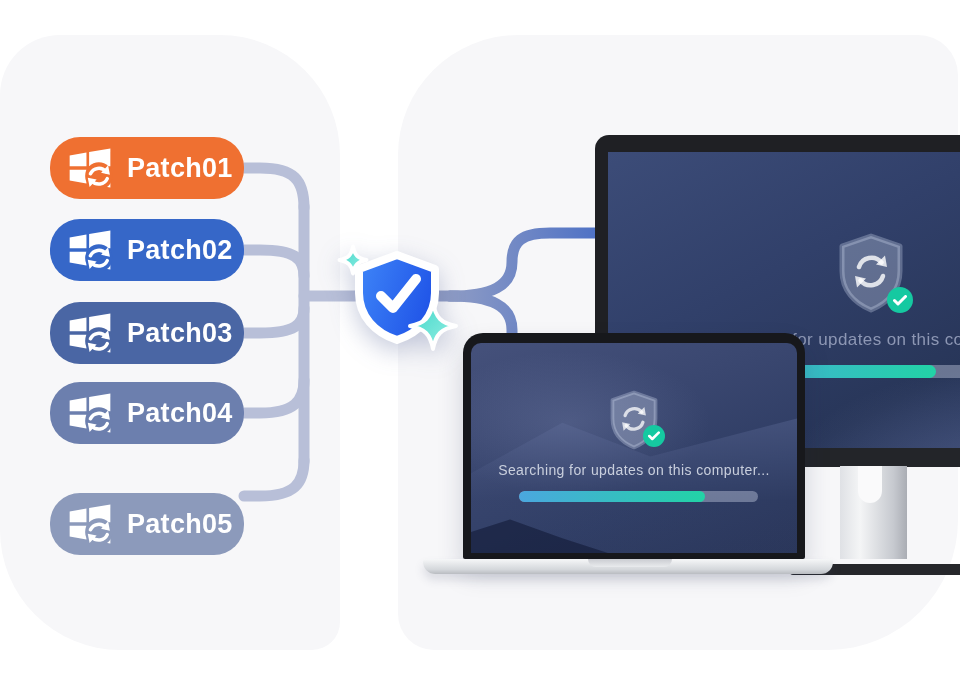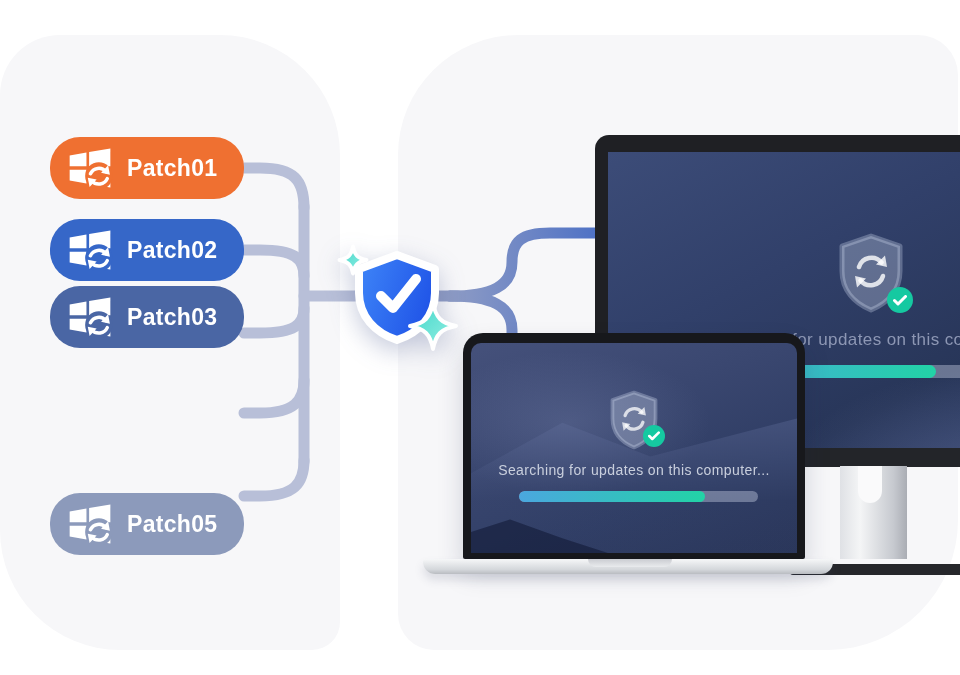--- a/index.html
+++ b/index.html
@@ -12,21 +12,21 @@
   .panel-left{left:0;top:35px;width:340px;height:615px;border-radius:60px 120px 28px 120px;}
   .panel-right{left:398px;top:35px;width:560px;height:615px;border-radius:120px 40px 130px 36px;}
 
   
   .connectors{position:absolute;left:0;top:0;pointer-events:none;}
 
   
   .pill{position:absolute;left:50px;width:194px;height:62px;border-radius:30px;
         background:var(--pill,#888);display:flex;align-items:center;padding-left:17px;gap:14px;}
   .pill .win-icon{width:46px;height:42px;flex:0 0 auto;}
-  .pill .pill-label{color:#fff;font-size:23px;font-weight:bold;letter-spacing:.3px;}
+  .pill .pill-label{color:#fff;font-size:27px;font-weight:bold;letter-spacing:.3px;}
 
   
   .shield-wrap{position:absolute;left:325px;top:230px;
                filter:drop-shadow(0 8px 12px rgba(50,70,130,.28));}
 
   
   .monitor-frame{position:absolute;left:595px;top:135px;width:430px;height:332px;
                  background:#1f2024;border-radius:14px 14px 0 0;}
   .monitor-screen{position:absolute;left:13px;top:17px;width:412px;height:296px;overflow:hidden;
      background:
@@ -137,39 +137,57 @@
       <g stroke="#fff" stroke-width="4" fill="none" stroke-linecap="round">
         <path d="M26.5 29.5 A10.5 10.5 0 0 1 44 27"></path>
         <path d="M45.5 35 A10.5 10.5 0 0 1 28 37.5"></path>
       </g>
       <polygon points="46.5,20 48.5,30.5 38.5,28.5" fill="#fff"></polygon>
       <polygon points="25.5,44.5 23.5,34 33.5,36" fill="#fff"></polygon>
     </svg>
     <span class="pill-label">Patch02</span>
   </div>
 
-  <div class="pill" style="top: 286px; --pill: #4A66A4;">
+  <div class="pill" style="top: 302px; --pill: #4A66A4;">
     <svg class="win-icon" viewBox="0 0 52 46">
       <g fill="#fff">
         <path d="M3 9 L22 5.5 V21 H3 Z"></path>
           <path d="M25 5 L49 1 V21 H25 Z"></path>
         <path d="M3 25 H22 V40.5 L3 37 Z"></path>
           <path d="M25 25 H49 V45 L25 41 Z"></path>
       </g>
       <circle cx="36" cy="32" r="15.5" fill="var(--pill)"></circle>
       <g stroke="#fff" stroke-width="4" fill="none" stroke-linecap="round">
         <path d="M26.5 29.5 A10.5 10.5 0 0 1 44 27"></path>
         <path d="M45.5 35 A10.5 10.5 0 0 1 28 37.5"></path>
       </g>
       <polygon points="46.5,20 48.5,30.5 38.5,28.5" fill="#fff"></polygon>
       <polygon points="25.5,44.5 23.5,34 33.5,36" fill="#fff"></polygon>
     </svg>
     <span class="pill-label">Patch03</span>
   </div>
 
+  <div class="pill" style="top: 382px; --pill: #6C7FAE;">
+    <svg class="win-icon" viewBox="0 0 52 46">
+      <g fill="#fff">
+        <path d="M3 9 L22 5.5 V21 H3 Z"></path>
+          <path d="M25 5 L49 1 V21 H25 Z"></path>
+        <path d="M3 25 H22 V40.5 L3 37 Z"></path>
+          <path d="M25 25 H49 V45 L25 41 Z"></path>
+      </g>
+      <circle cx="36" cy="32" r="15.5" fill="var(--pill)"></circle>
+      <g stroke="#fff" stroke-width="4" fill="none" stroke-linecap="round">
+        <path d="M26.5 29.5 A10.5 10.5 0 0 1 44 27"></path>
+        <path d="M45.5 35 A10.5 10.5 0 0 1 28 37.5"></path>
+      </g>
+      <polygon points="46.5,20 48.5,30.5 38.5,28.5" fill="#fff"></polygon>
+      <polygon points="25.5,44.5 23.5,34 33.5,36" fill="#fff"></polygon>
+    </svg>
+    <span class="pill-label">Patch04</span>
+  </div>
 
   <div class="pill" style="top: 465px; margin-top: 28px; --pill: #8C9ABB;">
     <svg class="win-icon" viewBox="0 0 52 46">
       <g fill="#fff">
         <path d="M3 9 L22 5.5 V21 H3 Z"></path>
           <path d="M25 5 L49 1 V21 H25 Z"></path>
         <path d="M3 25 H22 V40.5 L3 37 Z"></path>
           <path d="M25 25 H49 V45 L25 41 Z"></path>
       </g>
       <circle cx="36" cy="32" r="15.5" fill="var(--pill)"></circle>

